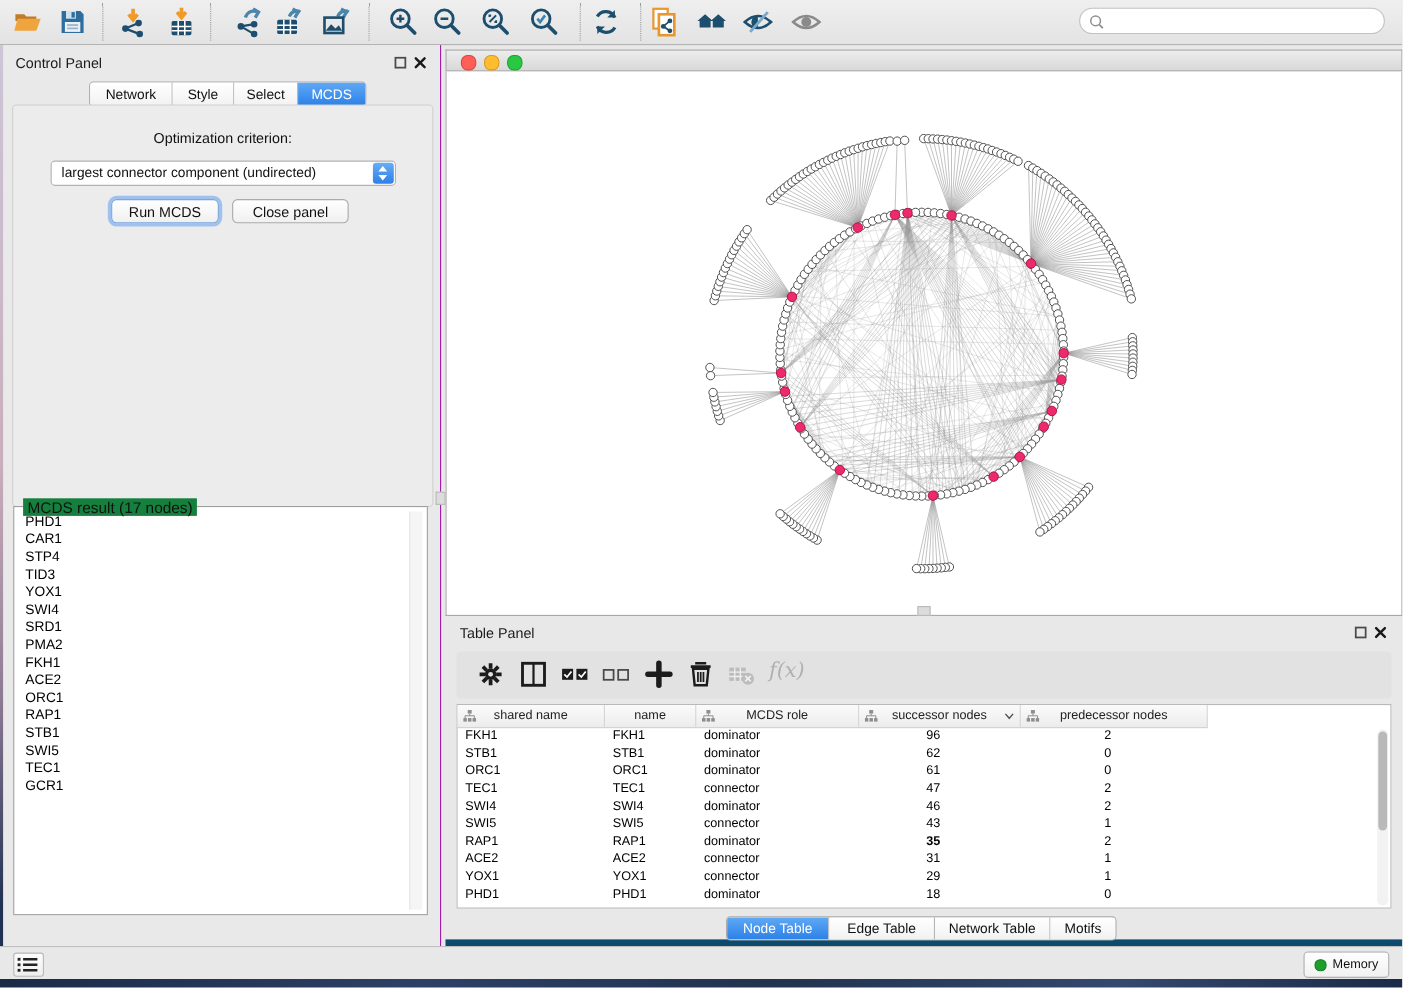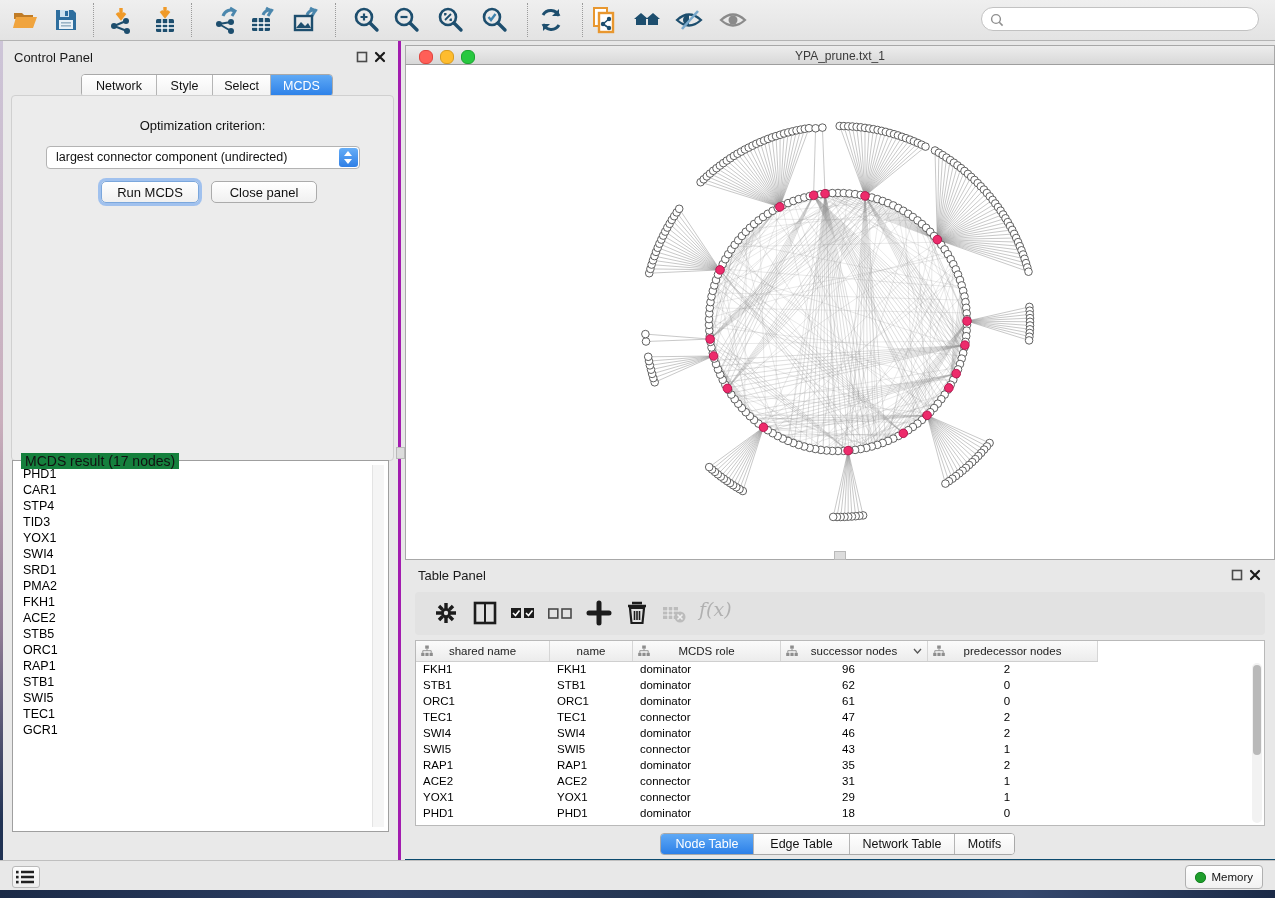--- a/index.html
+++ b/index.html
@@ -15,21 +15,21 @@
   #search-box{position:absolute;right:16px;top:7px;width:278px;height:24px;background:#fff;
               border:1px solid #c2c2c2;border-radius:13px;box-sizing:border-box;}
   #search-box input{position:absolute;left:28px;top:2px;width:240px;height:18px;border:none;outline:none;
               font-size:12px;font-family:"Liberation Sans",sans-serif;background:transparent;}
   
   #wall-left{left:0;top:41px;width:3px;height:849px;
      background:linear-gradient(#cdc5d8,#c9aebc 45%,#8d7a93 70%,#203253 92%);}
   #wall-bottom{left:0;top:890px;width:1275px;height:8px;
      background:linear-gradient(90deg,#1b2a47,#2e4066 30%,#22334f 55%,#35486e 80%,#1b2a47);}
   
-  #cpanel{left:3px;top:41px;width:398px;height:819px;background:#e9e9e9;border-right:3px solid #a21caf;box-sizing:border-box;}
+  #cpanel{left:3px;top:41px;width:398px;height:819px;background:#e9e9e9;border-right:1px solid #a21caf;box-sizing:border-box;}
   .panel-title{font-size:13px;color:#1a1a1a;}
   .winctl{position:absolute;width:12px;height:12px;cursor:pointer;}
   #cp-tabs{position:absolute;left:78px;top:33px;height:21px;display:flex;border:1px solid #a9a9a9;
            border-radius:4px;overflow:hidden;background:#fff;text-align:right;}
   .cp-tab{display:flex;align-items:center;justify-content:center;font-size:12.5px;color:#111;
           border-right:1px solid #b5b5b5;cursor:pointer;background:linear-gradient(#ffffff,#f2f2f2);}
   .cp-tab:last-child{border-right:none;}
   .cp-tab.active{background:linear-gradient(#5fa9f5,#2c80e8);color:#fff;}
   #cp-content{position:absolute;left:8px;top:54px;width:381px;height:364px;background:#ececec;
               border:1px solid #d0d0d0;border-radius:4px;}
@@ -57,21 +57,21 @@
   
   #netwin{left:405px;top:45px;width:870px;height:515px;}
   #net-titlebar{position:absolute;left:0;top:0;width:870px;height:20px;
       background:linear-gradient(#ededed,#d8d8d8);border:1px solid #a8a8a8;border-bottom:1px solid #9e9e9e;box-sizing:border-box;}
   .tlight{position:absolute;top:4px;width:12px;height:12px;border-radius:6px;cursor:pointer;}
   #net-title{position:absolute;left:0;top:3px;width:100%;text-align:center;font-size:12px;color:#3a3a3a;}
   #net-canvas{position:absolute;left:0;top:20px;width:870px;height:495px;background:#fff;
       border:1px solid #a8a8a8;border-top:none;box-sizing:border-box;}
   .grip{position:absolute;background:#dcdcdc;border:1px solid #b9b9b9;box-sizing:border-box;}
   
-  #tpanel{left:405px;top:562px;width:870px;height:298px;background:#e8e8e8;border-bottom:1px solid #0c4a6e;box-sizing:border-box;}
+  #tpanel{left:405px;top:562px;width:870px;height:298px;background:#e8e8e8;border-bottom:6px solid #0c4a6e;box-sizing:border-box;}
   #tp-toolbar{position:absolute;left:10px;top:30px;width:850px;height:43px;background:#e2e2e2;border-radius:4px;}
   .tpicon{position:absolute;top:8px;width:26px;height:26px;cursor:pointer;}
   #fx-label{position:absolute;left:284px;top:6px;font-family:"DejaVu Serif",serif;font-style:italic;
             font-size:19px;color:#b0b0b0;cursor:default;}
   #tablebox{position:absolute;left:10px;top:78px;width:850px;height:186px;background:#fff;border:1px solid #b9b9b9;box-sizing:border-box;}
   #thead{position:absolute;left:0;top:0;height:20px;display:flex;background:linear-gradient(#fbfbfb,#ececec);
          border-bottom:1px solid #cfcfcf;}
   .th{position:relative;display:flex;align-items:center;justify-content:center;font-size:11.5px;color:#222;
       border-right:1px solid #d6d6d6;box-sizing:border-box;cursor:pointer;}
   .th .colicon{position:absolute;left:5px;top:4px;}
@@ -249,40 +249,38 @@
           <div class="item">PHD1</div>
           <div class="item">CAR1</div>
           <div class="item">STP4</div>
           <div class="item">TID3</div>
           <div class="item">YOX1</div>
           <div class="item">SWI4</div>
           <div class="item">SRD1</div>
           <div class="item">PMA2</div>
           <div class="item">FKH1</div>
           <div class="item">ACE2</div>
-          <div class="item">STB5</div>
           <div class="item">ORC1</div>
           <div class="item">RAP1</div>
           <div class="item">STB1</div>
           <div class="item">SWI5</div>
           <div class="item">TEC1</div>
           <div class="item">GCR1</div>
         </div>
       <div id="mcds-scroll"></div>
     </div>
   </div>
 
   <div class="grip" style="left:396px;top:447px;width:9px;height:12px"></div>
 
   <div id="netwin" class="abs">
     <div id="net-titlebar">
       <div class="tlight" style="left:13px;background:#ff5f57;border:1px solid #e0443e"></div>
       <div class="tlight" style="left:34px;background:#febc2e;border:1px solid #d89c20"></div>
       <div class="tlight" style="left:55px;background:#28c840;border:1px solid #1da331"></div>
-      <div id="net-title">YPA_prune.txt_1</div>
     </div>
     <div id="net-canvas">
       <svg id="graph-svg" width="868" height="493" viewBox="0 0 868 493">
           <g>
             <line x1="407.6" y1="130.3" x2="544.1" y2="320.8" stroke="#8f8f8f" stroke-width="0.65" opacity="0.45"></line>
             <line x1="407.6" y1="130.3" x2="541.0" y2="326.0" stroke="#8f8f8f" stroke-width="0.65" opacity="0.45"></line>
             <line x1="407.6" y1="130.3" x2="537.6" y2="331.0" stroke="#8f8f8f" stroke-width="0.65" opacity="0.45"></line>
             <line x1="407.6" y1="130.3" x2="534.0" y2="335.9" stroke="#8f8f8f" stroke-width="0.65" opacity="0.45"></line>
             <line x1="407.6" y1="130.3" x2="530.2" y2="340.7" stroke="#8f8f8f" stroke-width="0.65" opacity="0.45"></line>
             <line x1="407.6" y1="130.3" x2="526.1" y2="345.2" stroke="#8f8f8f" stroke-width="0.65" opacity="0.45"></line>
@@ -1232,21 +1230,21 @@
             <div class="td textc" style="width: 134px;">SWI5</div>
             <div class="td textc" style="width: 83px;">SWI5</div>
             <div class="td textc" style="width: 148px;">connector</div>
             <div class="td numc" style="width: 147px;">43</div>
             <div class="td numc" style="width: 170px;">1</div>
           </div>
           <div class="tr">
             <div class="td textc" style="width: 134px;">RAP1</div>
             <div class="td textc" style="width: 83px;">RAP1</div>
             <div class="td textc" style="width: 148px;">dominator</div>
-            <div class="td numc" style="width: 147px;">35</div>
+            <div class="td numc" style="width: 147px; font-weight: bold;">35</div>
             <div class="td numc" style="width: 170px;">2</div>
           </div>
           <div class="tr">
             <div class="td textc" style="width: 134px;">ACE2</div>
             <div class="td textc" style="width: 83px;">ACE2</div>
             <div class="td textc" style="width: 148px;">connector</div>
             <div class="td numc" style="width: 147px;">31</div>
             <div class="td numc" style="width: 170px;">1</div>
           </div>
           <div class="tr">

